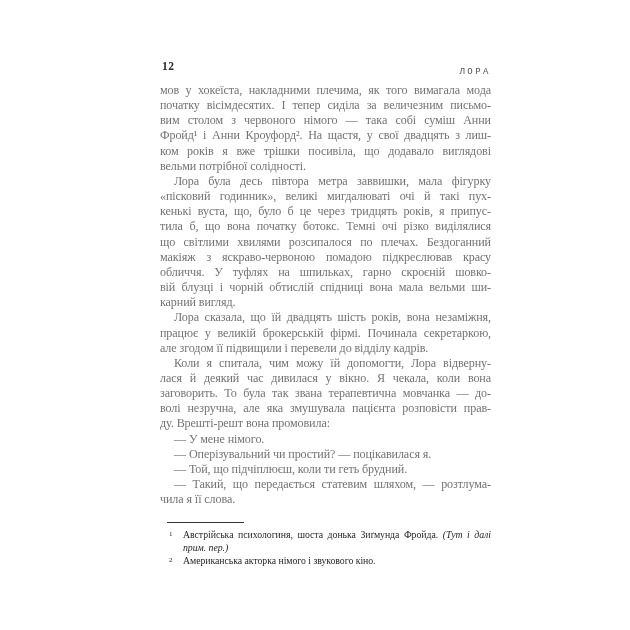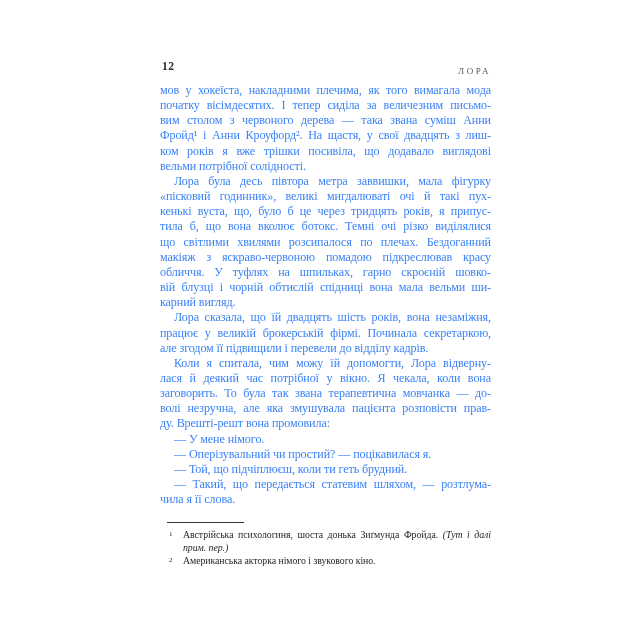--- a/index.html
+++ b/index.html
@@ -24,34 +24,34 @@
     position: absolute;
     left: 2px;
     top: 0;
     font-family: "Liberation Serif", serif;
     font-weight: bold;
     font-size: 11.5px;
     color: #2b2b2b;
     letter-spacing: 0.5px;
   }
   .runhead {
-    font-family: Liberation Serif, serif;
+    font-family: Liberation Mono, monospace;
     font-size: 9px;
     color: #555555;
     letter-spacing: 2.5px;
   }
   
   .body-text {
     position: absolute;
     top: 83px;
     left: 160px;
     width: 331px;
     font-size: 12.1px;
     line-height: 15.15px;
-    color: #3b82f6;
+    color: #737373;
     letter-spacing: -0.1px;
   }
   .line { text-align: justify; text-align-last: justify; white-space: normal; }
   .line.last { text-align: left; text-align-last: left; }
   .line.indent { text-indent: 14px; }
   
   .footnotes {
     position: absolute;
     top: 522px;
     left: 160px;
@@ -90,38 +90,38 @@
 <div class="page">
 
   <div class="running-header">
     <span class="pagenum">12</span>
     <span class="runhead">ЛОРА</span>
   </div>
 
   <div class="body-text" id="body-text">
       <div class="line">мов у хокеїста, накладними плечима, як того вимагала мода</div>
       <div class="line">початку вісімдесятих. І тепер сиділа за величезним письмо-</div>
-      <div class="line">вим столом з червоного дерева — така звана суміш Анни</div>
+      <div class="line">вим столом з червоного німого — така собі суміш Анни</div>
       <div class="line">Фройд¹ і Анни Кроуфорд². На щастя, у свої двадцять з лиш-</div>
       <div class="line">ком років я вже трішки посивіла, що додавало виглядові</div>
       <div class="line last">вельми потрібної солідності.</div>
       <div class="line indent">Лора була десь півтора метра заввишки, мала фігурку</div>
       <div class="line">«пісковий годинник», великі мигдалюваті очі й такі пух-</div>
       <div class="line">кенькі вуста, що, було б це через тридцять років, я припус-</div>
-      <div class="line">тила б, що вона вколює ботокс. Темні очі різко виділялися</div>
+      <div class="line">тила б, що вона початку ботокс. Темні очі різко виділялися</div>
       <div class="line">що світлими хвилями розсипалося по плечах. Бездоганний</div>
       <div class="line">макіяж з яскраво-червоною помадою підкреслював красу</div>
       <div class="line">обличчя. У туфлях на шпильках, гарно скроєній шовко-</div>
       <div class="line">вій блузці і чорній обтислій спідниці вона мала вельми ши-</div>
       <div class="line last">карний вигляд.</div>
       <div class="line indent">Лора сказала, що їй двадцять шість років, вона незаміжня,</div>
       <div class="line">працює у великій брокерській фірмі. Починала секретаркою,</div>
       <div class="line last">але згодом її підвищили і перевели до відділу кадрів.</div>
       <div class="line indent">Коли я спитала, чим можу їй допомогти, Лора відверну-</div>
-      <div class="line">лася й деякий час потрібної у вікно. Я чекала, коли вона</div>
+      <div class="line">лася й деякий час дивилася у вікно. Я чекала, коли вона</div>
       <div class="line">заговорить. То була так звана терапевтична мовчанка — до-</div>
       <div class="line">волі незручна, але яка змушувала пацієнта розповісти прав-</div>
       <div class="line last">ду. Врешті-решт вона промовила:</div>
       <div class="line last indent">— У мене німого.</div>
       <div class="line last indent">— Оперізувальний чи простий? — поцікавилася я.</div>
       <div class="line last indent">— Той, що підчіплюєш, коли ти геть брудний.</div>
       <div class="line indent">— Такий, що передається статевим шляхом, — розтлума-</div>
       <div class="line last">чила я її слова.</div>
     </div>
 

